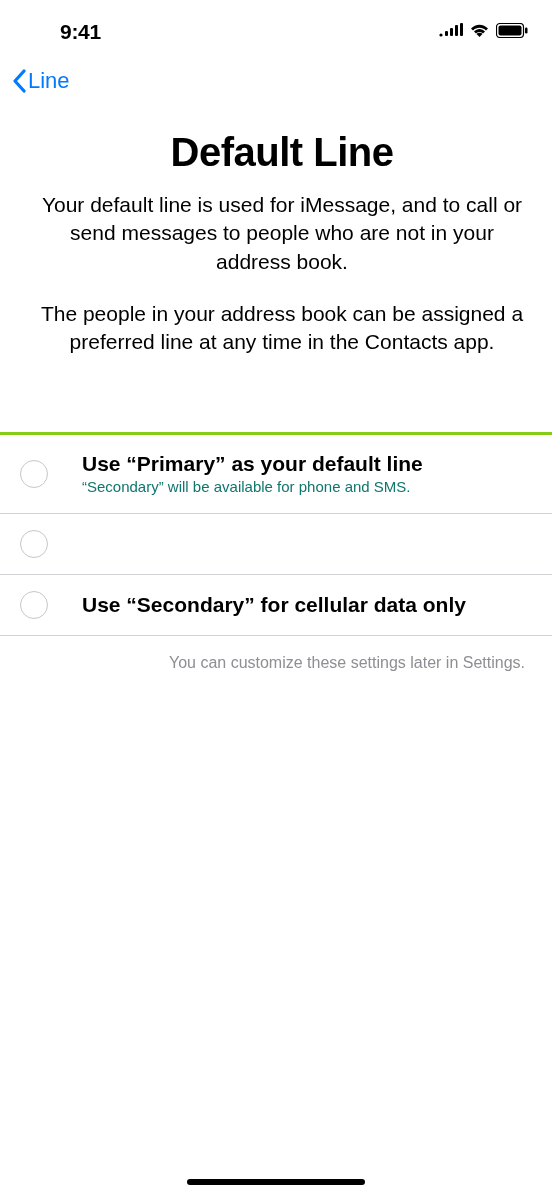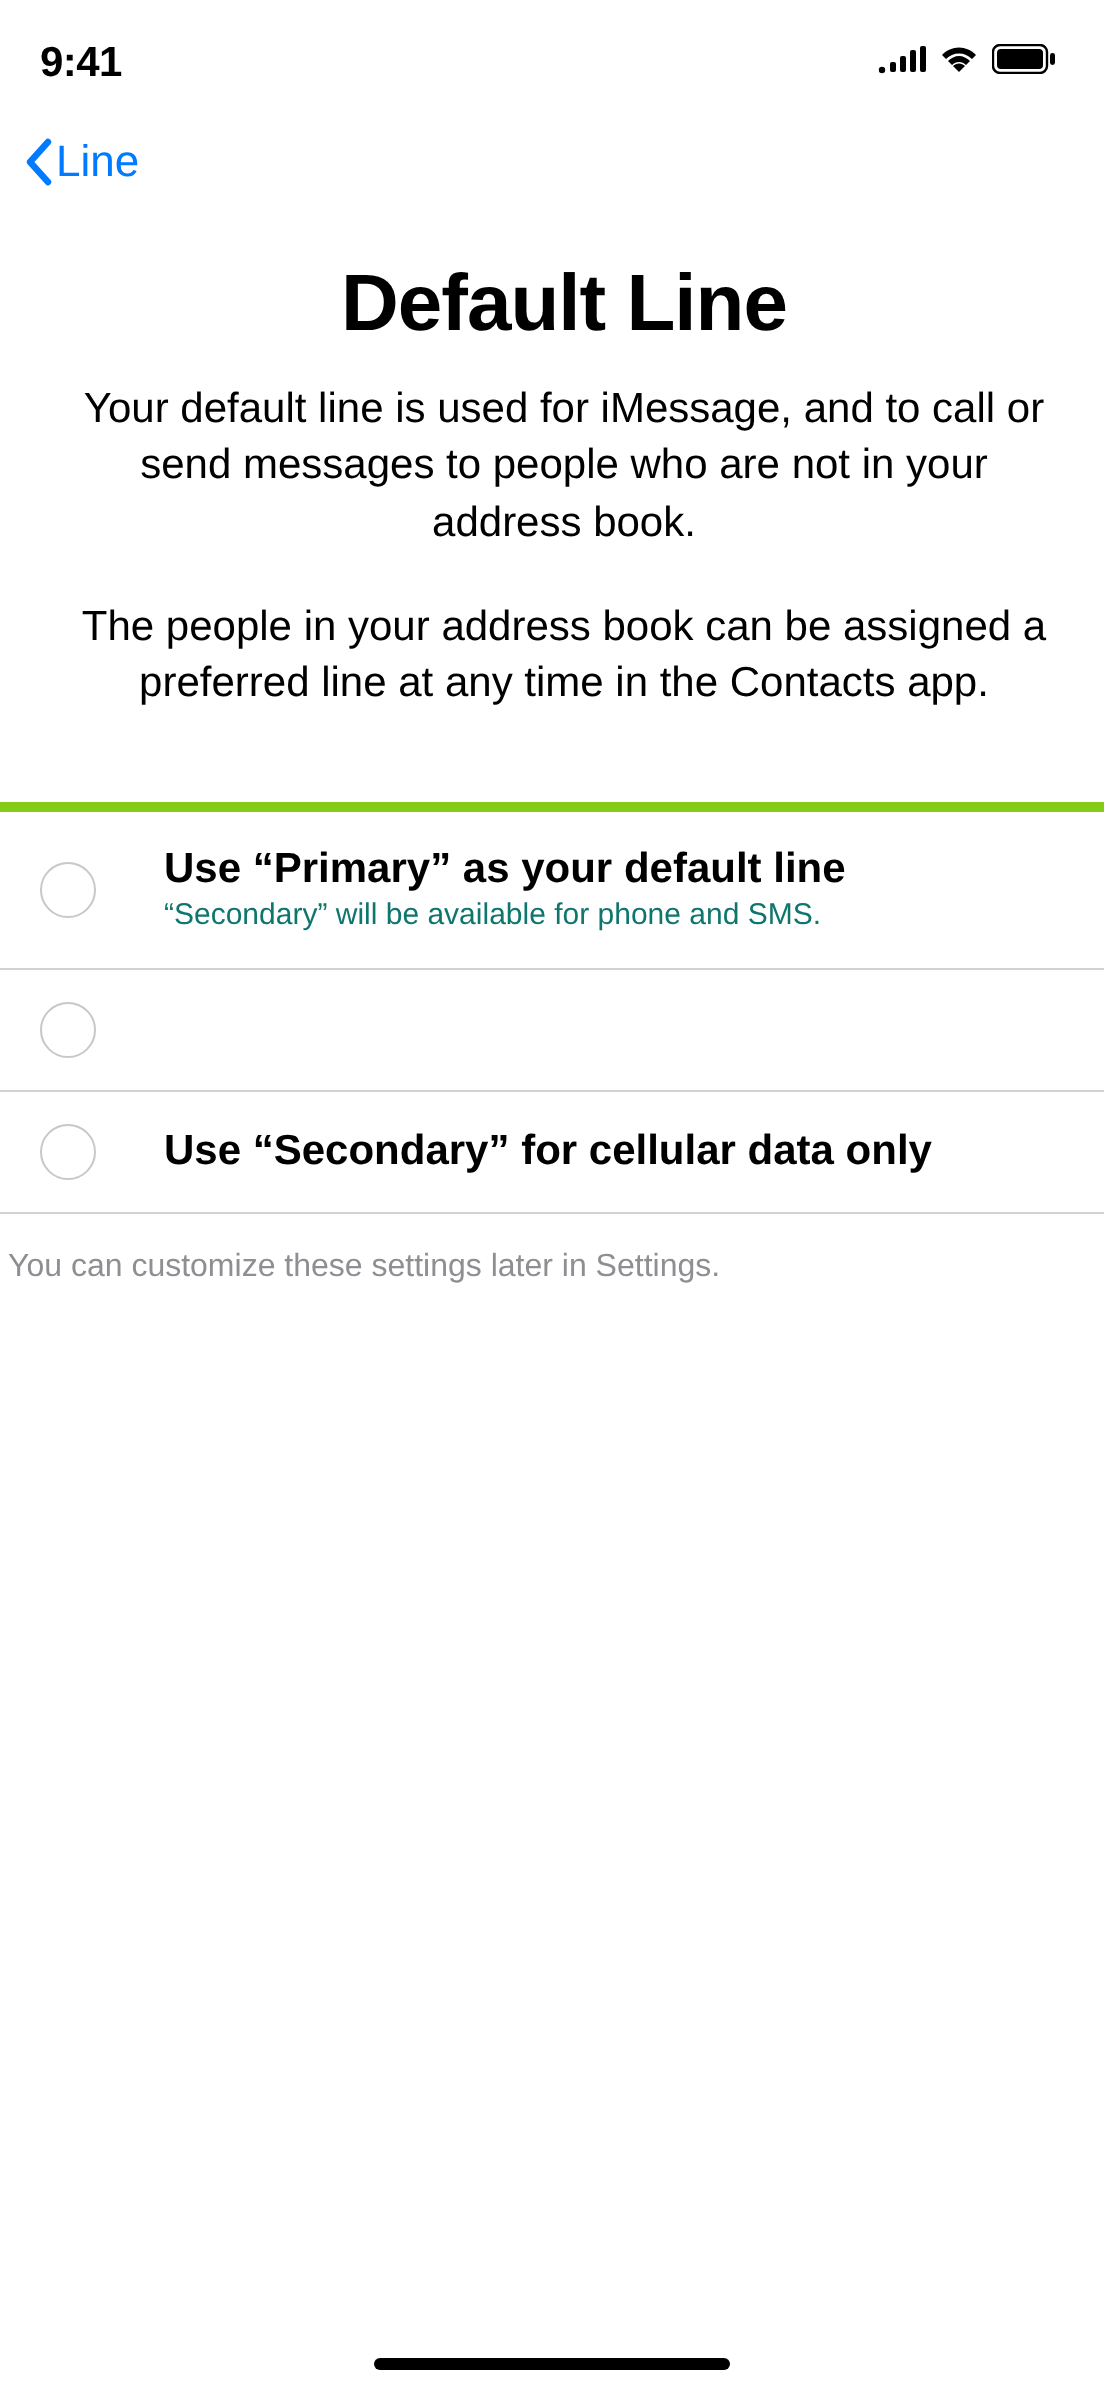--- a/index.html
+++ b/index.html
@@ -14,21 +14,21 @@
       font-family: -apple-system, BlinkMacSystemFont, "Helvetica Neue", Helvetica, Arial, sans-serif;
       background: #fff;
       color: #000;
       position: relative;
       overflow: hidden;
     }
     .status-bar {
       display: flex;
       justify-content: space-between;
       align-items: center;
-      padding: 16px 24px 0 20px;
+      padding: 16px 24px 0 60px;
       height: 48px;
     }
     .status-time {
       font-size: 21px;
       font-weight: 600;
       letter-spacing: -0.3px;
     }
     .status-icons {
       display: flex;
       align-items: center;
@@ -63,22 +63,22 @@
       letter-spacing: -0.5px;
       margin-bottom: 16px;
     }
     .description {
       font-size: 21px;
       line-height: 1.35;
       color: #000;
       margin-bottom: 24px;
     }
     .list-group {
-      margin-top: 44px;
-      border-top: 5px solid #84cc16;
+      margin-top: 75px;
+      border-top: 3px solid #84cc16;
     }
     .list-row {
       display: flex;
       align-items: center;
       padding: 16px 20px 16px 20px;
       border-bottom: 1px solid #d1d1d6;
       cursor: pointer;
     }
     .radio {
       width: 28px;
@@ -98,24 +98,24 @@
       color: #000;
       line-height: 1.25;
     }
     .row-subtitle {
       font-size: 15px;
       color: #0f766e;
       line-height: 1.25;
       margin-top: 1px;
     }
     .footer-note {
-      text-align: left;
+      text-align: right;
       font-size: 16px;
       color: #8e8e93;
-      padding: 18px 4px;
+      padding: 18px 27px;
     }
     .home-indicator {
       position: absolute;
       bottom: 10px;
       left: 50%;
       transform: translateX(-50%);
       width: 178px;
       height: 6px;
       background: #000;
       border-radius: 4px;

